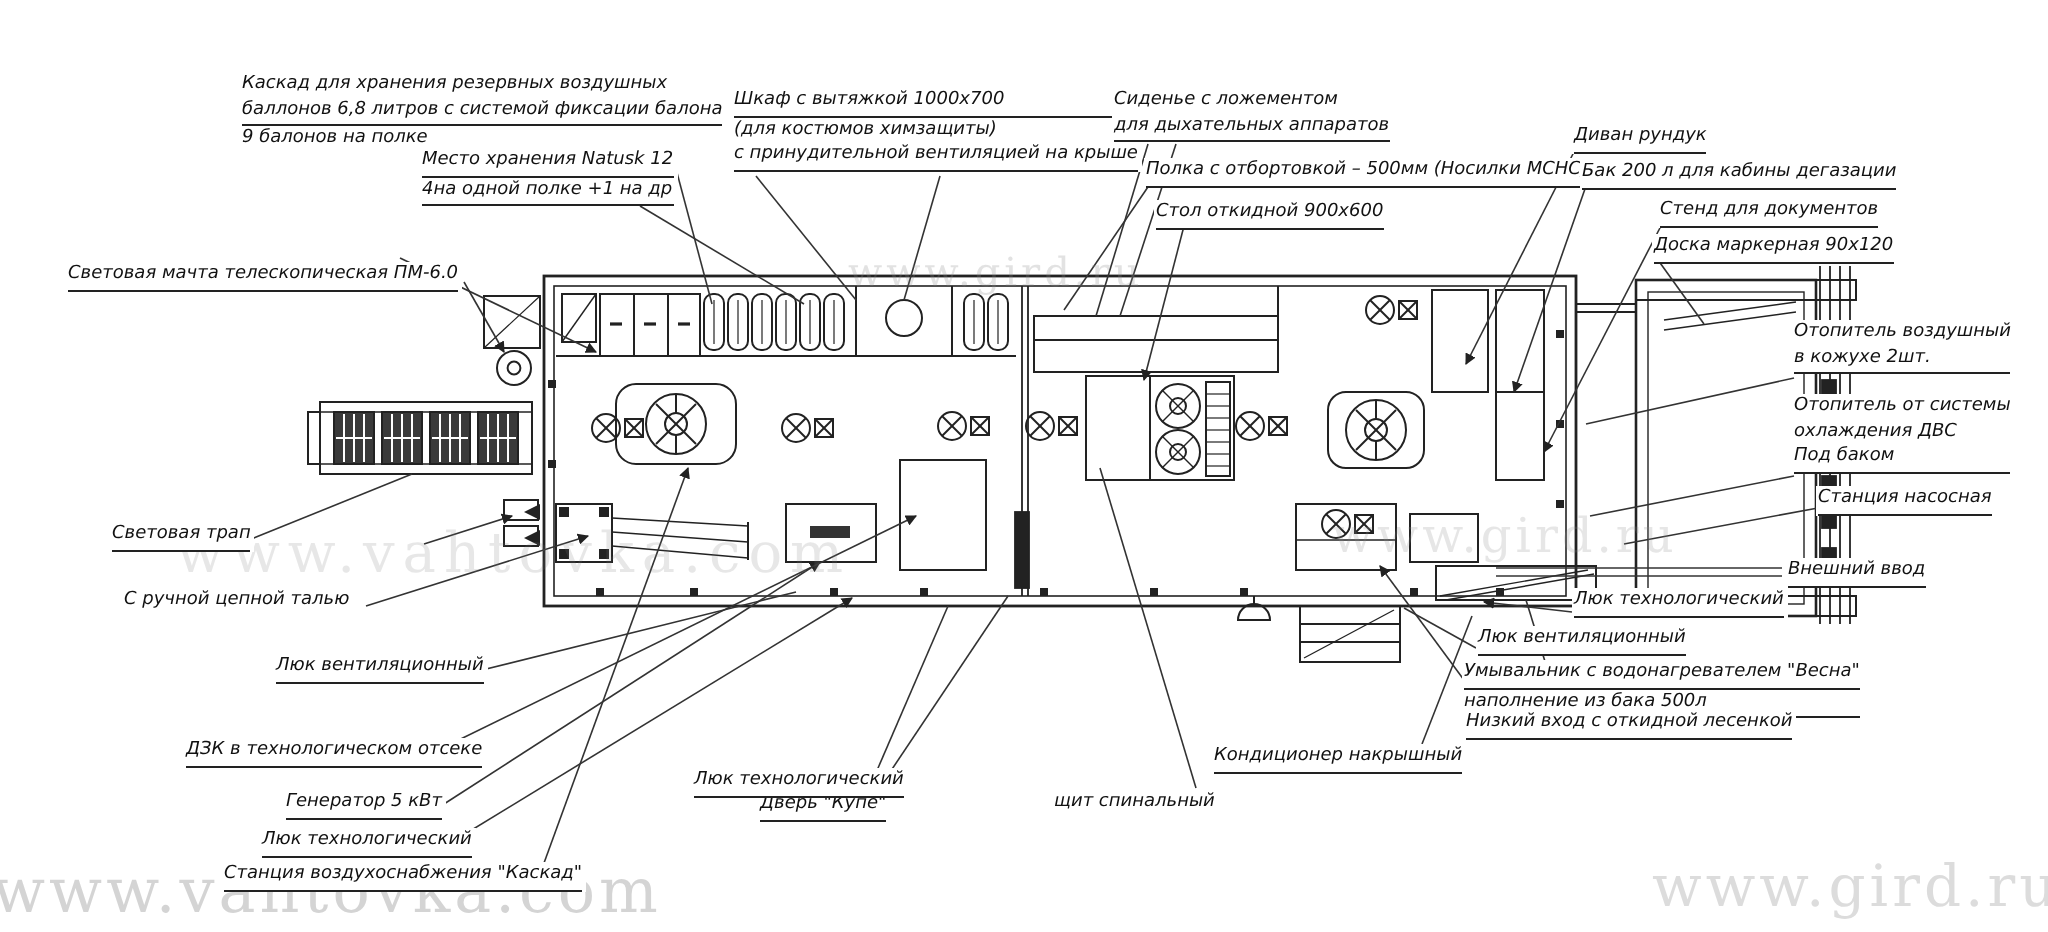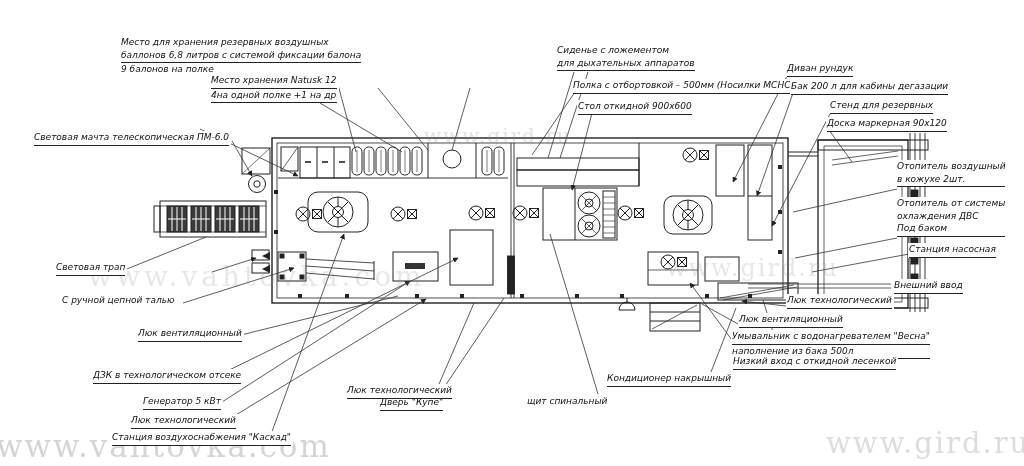--- a/index.html
+++ b/index.html
@@ -313,49 +313,54 @@
     </g>
   </svg>
 
   <div class="wm wm5">www.vahtovka.com</div>
   <div class="wm wm3">www.gird.ru</div>
   <div class="wm wm4">www.gird.ru</div>
   <div class="wm wm1">www.vahtovka.com</div>
   <div class="wm wm2">www.gird.ru</div>
 
   <div class="lbl" style="left:120px;top:36px">
-    <span>Место для хранения резервных воздушных</span>
+    <span>Каскад для хранения резервных воздушных</span>
     <span class="u">баллонов 6,8 литров с системой фиксации балона</span>
     <span>9 балонов на полке</span>
   </div>
   <div class="lbl" style="left:210px;top:74px">
     <span class="u">Место хранения Natusk 12</span>
     <span class="u">4на одной полке +1 на др</span>
   </div>
   <div class="lbl" style="left:33px;top:131px">
     <span class="u">Световая мачта телескопическая ПМ-6.0</span>
   </div>
+  <div class="lbl" style="left:366px;top:44px">
+    <span class="u">Шкаф с вытяжкой 1000х700</span>
+    <span>(для костюмов химзащиты)</span>
+    <span class="u">с принудительной вентиляцией на крыше</span>
+  </div>
   <div class="lbl" style="left:556px;top:44px">
     <span>Сиденье с ложементом</span>
     <span class="u">для дыхательных аппаратов</span>
   </div>
   <div class="lbl" style="left:572px;top:79px">
     <span class="u">Полка с отбортовкой – 500мм (Носилки МСНС)</span>
   </div>
   <div class="lbl" style="left:577px;top:100px">
     <span class="u">Стол откидной 900х600</span>
   </div>
   <div class="lbl" style="left:786px;top:62px">
     <span class="u">Диван рундук</span>
   </div>
   <div class="lbl" style="left:790px;top:80px">
     <span class="u">Бак 200 л для кабины дегазации</span>
   </div>
   <div class="lbl" style="left:829px;top:99px">
-    <span class="u">Стенд для резервных</span>
+    <span class="u">Стенд для документов</span>
   </div>
   <div class="lbl" style="left:826px;top:117px">
     <span class="u">Доска маркерная 90х120</span>
   </div>
   <div class="lbl" style="left:896px;top:160px">
     <span>Отопитель воздушный</span>
     <span class="u">в кожухе 2шт.</span>
   </div>
   <div class="lbl" style="left:896px;top:197px">
     <span>Отопитель от системы</span>

